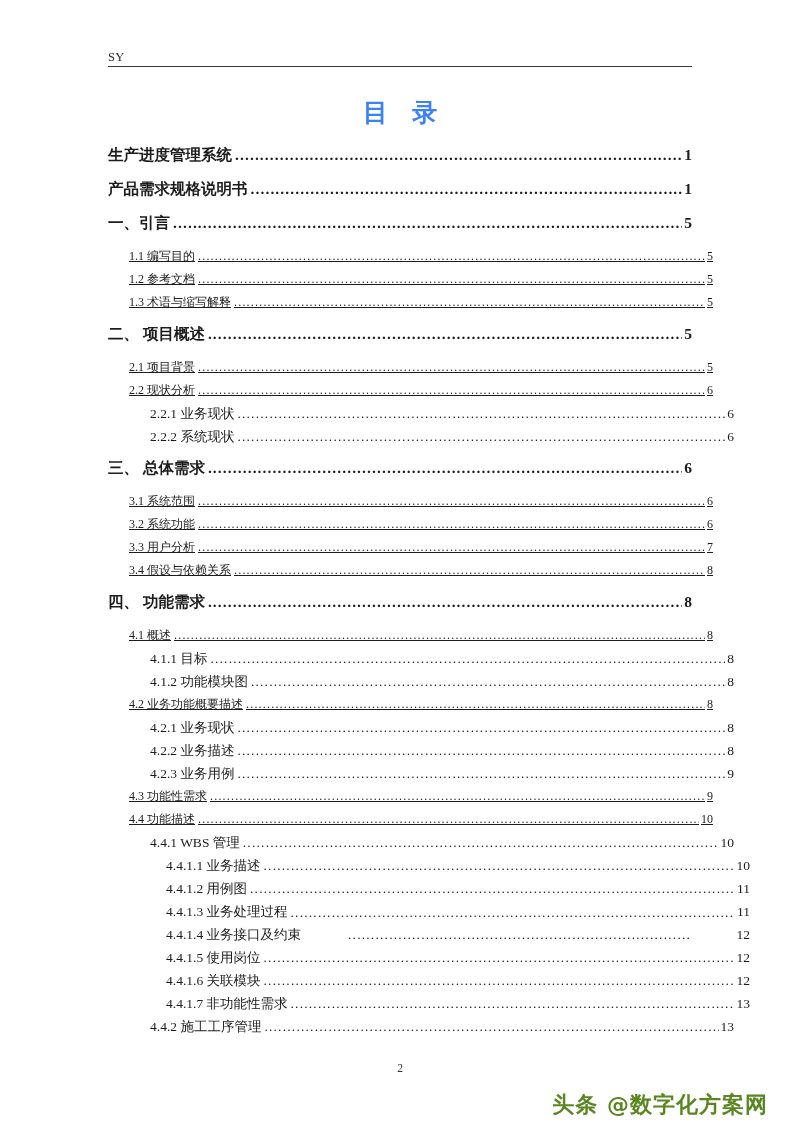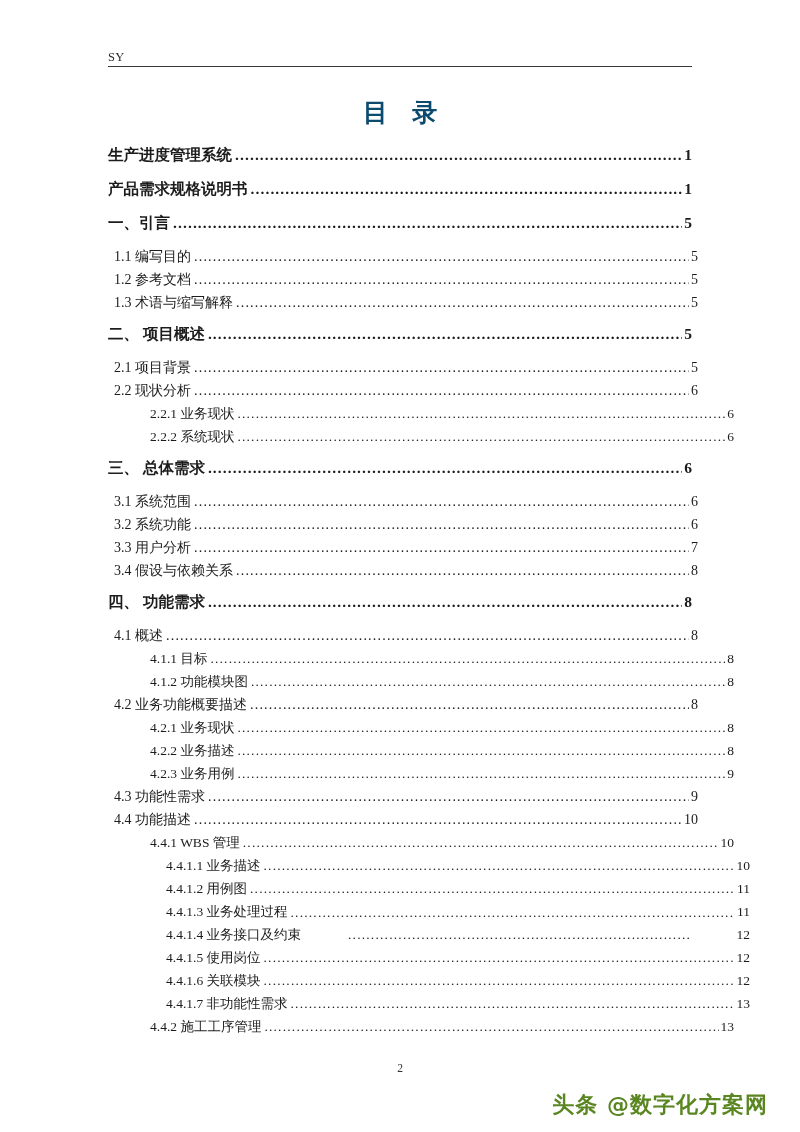--- a/index.html
+++ b/index.html
@@ -46,21 +46,21 @@
   .doc-title {
     position: absolute;
     left: 0;
     top: 96px;
     width: 800px;
     text-align: center;
     font-size: 25px;
     font-weight: bold;
     letter-spacing: 9px;
     text-indent: 9px;
-    color: #0c4a6e;
+    color: #3b82f6;
     font-family: "Liberation Serif", "DejaVu Serif", serif;
   }
 
   
   .toc {
     position: absolute;
     left: 108px;
     top: 147px;
     width: 584px;
   }
@@ -101,24 +101,25 @@
   .lvl0 {
     font-size: 15.5px;
     font-weight: bold;
     line-height: 16px;
     margin-left: 0;
   }
   .lvl0 .toc-leader::after { letter-spacing: 1.1px; font-weight: bold; }
 
   
   .lvl1 {
-    font-size: 14px;
+    font-size: 12px;
     font-weight: normal;
     line-height: 15px;
-    margin-left: 6px;
+    margin-left: 21px;
+    text-decoration: underline;
   }
   
   .lvl2 {
     font-size: 13.5px;
     font-weight: normal;
     line-height: 15px;
     margin-left: 42px;
   }
   
   .lvl3 {

